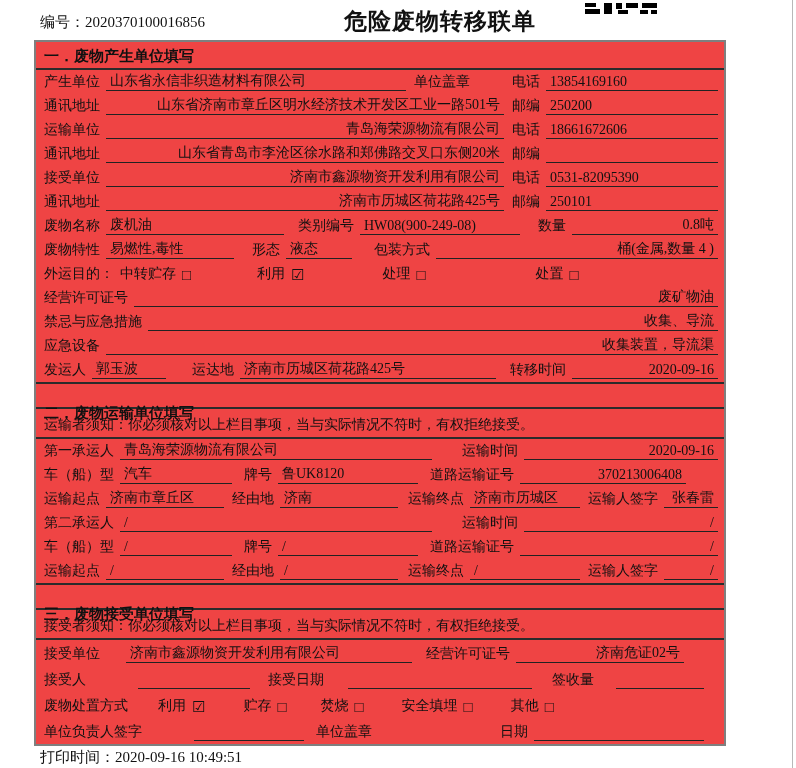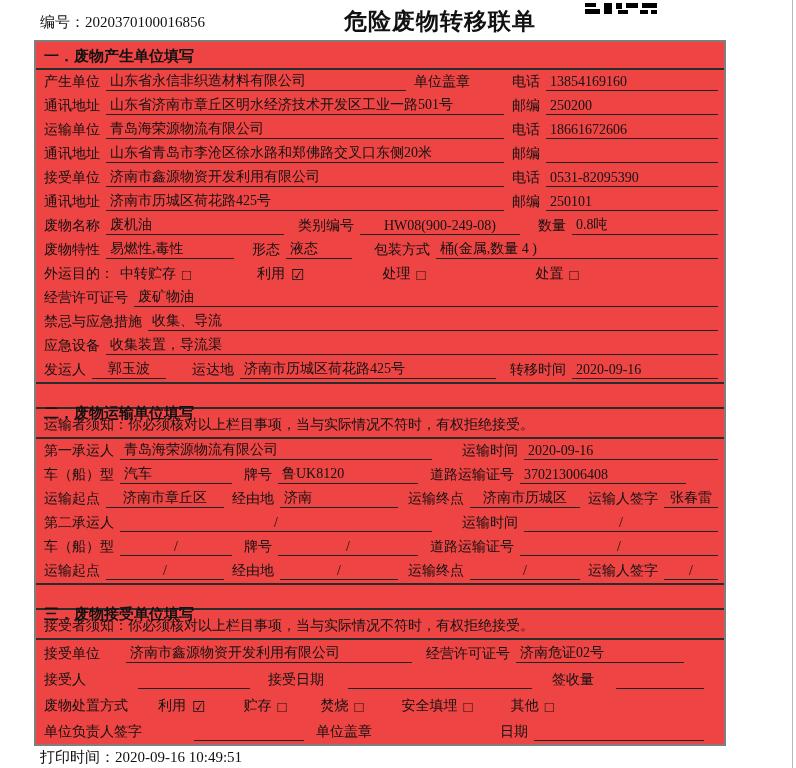--- a/index.html
+++ b/index.html
@@ -38,22 +38,22 @@
     display: flex; align-items: flex-end;
     height: 24px; padding: 0 6px 3px 8px; font-size: 14px;
   }
   .row.h26 { height: 26px; }
   .lbl { white-space: nowrap; }
   .u {
     border-bottom: 1px solid #222; padding: 0 4px;
     white-space: nowrap; min-height: 17px; overflow: hidden;
     margin-left: 6px;
   }
-  .u.c { text-align: center; }
-  .fill { flex: 1; }
+  .u.c { }
+  .fill { flex: 1; text-align: right; }
   .cbx { margin-left: 6px; font-size: 15px; line-height: 15px; }
   .footer { position: absolute; left: 40px; top: 748px; font-size: 15px; white-space: nowrap; }
 </style>
 </head>
 <body>
 
 <div class="page">
   <div class="page-edge"></div>
 
   <div class="qr-frag">

